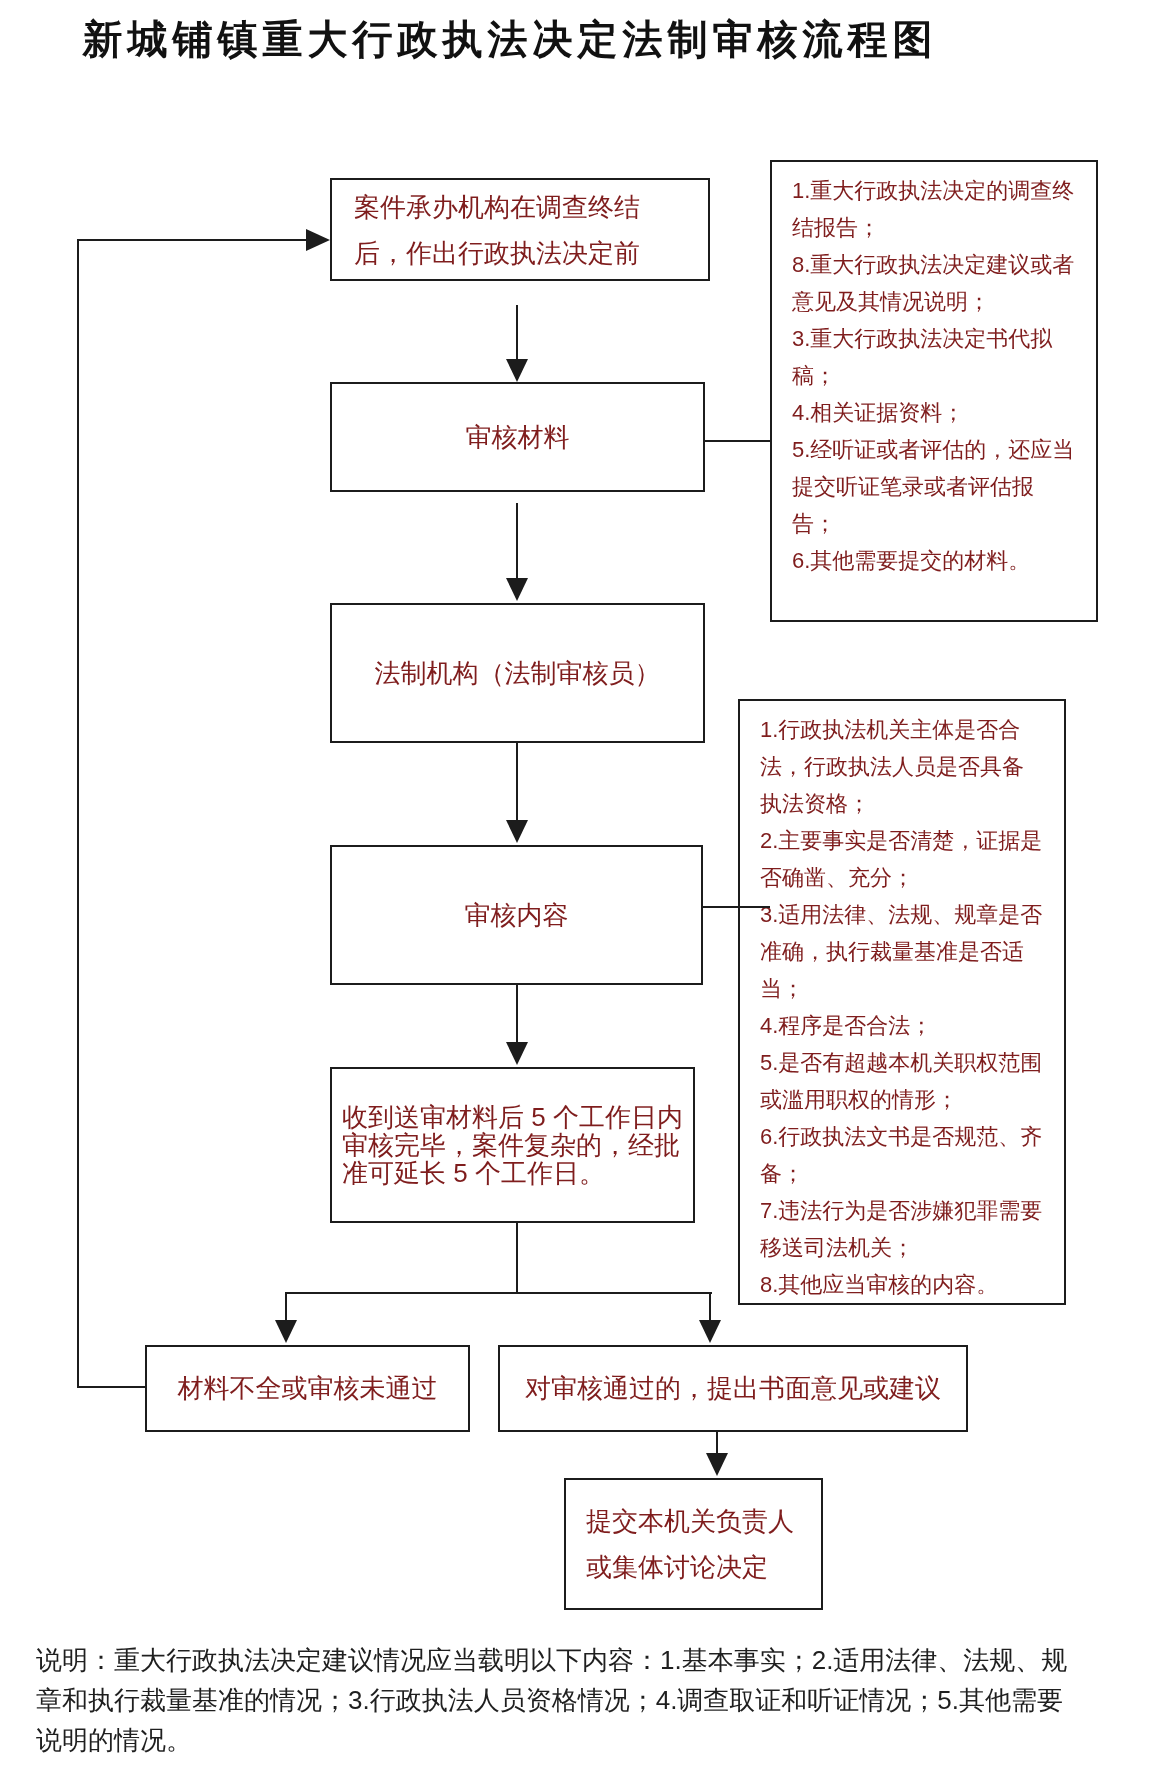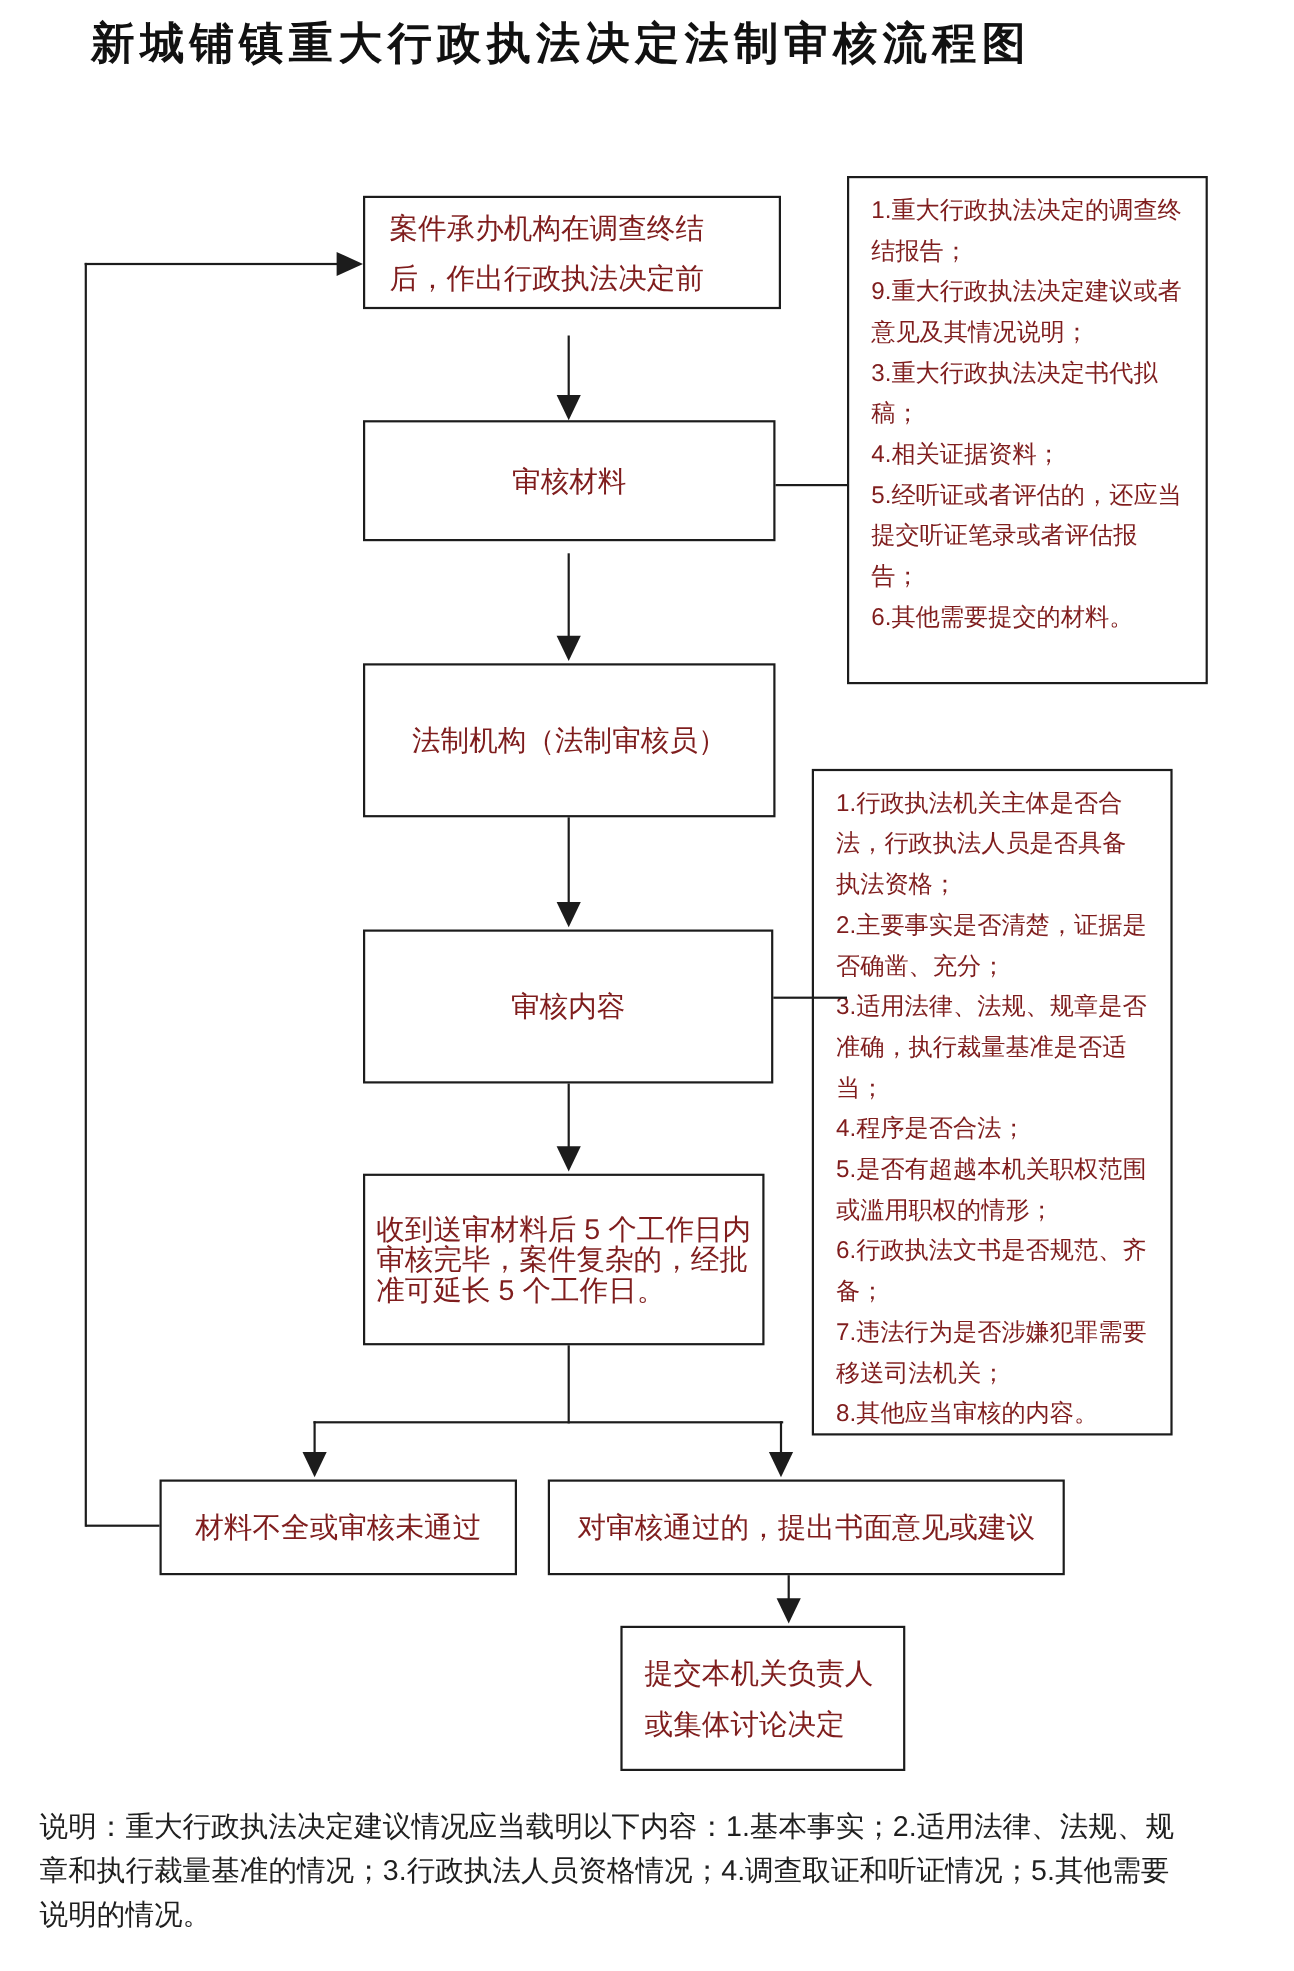--- a/index.html
+++ b/index.html
@@ -73,21 +73,21 @@
   <div class="box flex-center" style="left:145px; top:1345px; width:325px; height:87px;">
     <span>材料不全或审核未通过</span>
   </div>
 
   <div class="box flex-left wrap" style="left:564px; top:1478px; width:259px; height:132px; padding:0 20px;">
     <span>提交本机关负责人或集体讨论决定</span>
   </div>
 
   <div class="box list-box" style="left:770px; top:160px; width:328px; height:462px;">
     <div class="list-item">1.重大行政执法决定的调查终结报告；</div>
-    <div class="list-item">9.重大行政执法决定建议或者意见及其情况说明；</div>
+    <div class="list-item">8.重大行政执法决定建议或者意见及其情况说明；</div>
     <div class="list-item">3.重大行政执法决定书代拟稿；</div>
     <div class="list-item">4.相关证据资料；</div>
     <div class="list-item">5.经听证或者评估的，还应当提交听证笔录或者评估报告；</div>
     <div class="list-item">6.其他需要提交的材料。</div>
   </div>
 
   <div class="box list-box" style="left:738px; top:663px; width:328px; height:606px;margin-top:36px;">
     <div class="list-item">1.行政执法机关主体是否合法，行政执法人员是否具备执法资格；</div>
     <div class="list-item">2.主要事实是否清楚，证据是否确凿、充分；</div>
     <div class="list-item">3.适用法律、法规、规章是否准确，执行裁量基准是否适当；</div>

